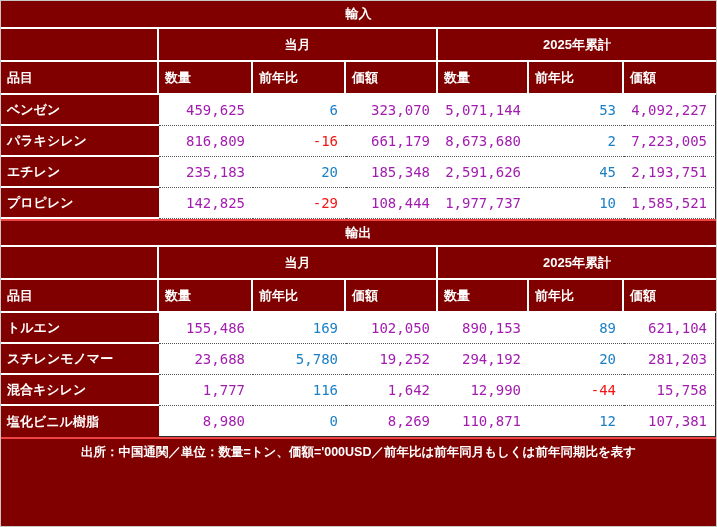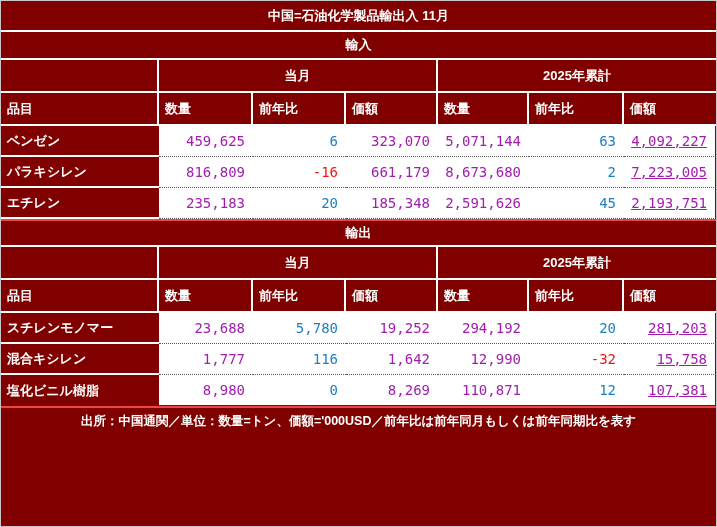--- a/index.html
+++ b/index.html
@@ -33,21 +33,21 @@
   .topw{border-top:2px solid #ef4444;}
   
   .num{
     background:#ffffff;color:#a21caf;
     font-family:"DejaVu Sans Mono",monospace;
     font-size:14px;text-align:right;
     padding:0 8px 0 2px;
   }
   .dotb{border-bottom:1px dotted #555555;}
   .solidb{border-bottom:1px solid #2a2a2a;}
-  .edge-r{border-right:1px solid #2a2a2a;text-decoration:underline;}
+  .edge-r{border-right:1px solid #2a2a2a;}
   
   .yoy{color:#1b7fc4;}
   .yoy.neg{color:#f21414;}
   
   .h-title td{height:31px;font-size:13px;}
   .h-band td{height:28px;}
   .h-group td{height:33px;}
   .h-cols td{height:33px;font-size:13px;}
   .data-row td{height:31px;}
   .h-foot td{height:29px;font-size:12.5px;}
@@ -62,23 +62,20 @@
     <col style="width:158px">
         <col style="width:94px">
         <col style="width:93px">
         <col style="width:92px">
     <col style="width:91px">
         <col style="width:95px">
         <col style="width:92px">
   </colgroup>
 
   <tbody>
-        <tr class="h-title">
-    <td colspan="7" class="rc center sep-b">中国=石油化学製品輸出入 11月</td>
-  </tr>
 
   <tr class="h-band">
     <td colspan="7" class="rc center sep-b">輸入</td>
   </tr>
   <tr class="h-group">
     <td class="rc sep-r sep-b"></td>
     <td colspan="3" class="rc center sep-r sep-b">当月</td>
     <td colspan="3" class="rc center sep-b">2025年累計</td>
   </tr>
   <tr class="h-cols">
@@ -90,40 +87,49 @@
     <td class="rc sep-r sep-b">前年比</td>
     <td class="rc sep-b">価額</td>
   </tr>
 
   <tr class="data-row">
     <td class="rc item sep-b">ベンゼン</td>
     <td class="num dotb">459,625</td>
     <td class="num dotb yoy">6</td>
     <td class="num dotb">323,070</td>
     <td class="num dotb">5,071,144</td>
-    <td class="num dotb yoy">63</td>
+    <td class="num dotb yoy">53</td>
     <td class="num dotb edge-r">4,092,227</td>
   </tr>
   <tr class="data-row">
     <td class="rc item sep-b">パラキシレン</td>
     <td class="num dotb">816,809</td>
     <td class="num dotb yoy neg">-16</td>
     <td class="num dotb">661,179</td>
     <td class="num dotb">8,673,680</td>
     <td class="num dotb yoy">2</td>
     <td class="num dotb edge-r">7,223,005</td>
   </tr>
   <tr class="data-row">
     <td class="rc item sep-b">エチレン</td>
     <td class="num dotb">235,183</td>
     <td class="num dotb yoy">20</td>
     <td class="num dotb">185,348</td>
     <td class="num dotb">2,591,626</td>
     <td class="num dotb yoy">45</td>
     <td class="num dotb edge-r">2,193,751</td>
+  </tr>
+  <tr class="data-row">
+    <td class="rc item sep-b">プロピレン</td>
+    <td class="num dotb">142,825</td>
+    <td class="num dotb yoy neg">-29</td>
+    <td class="num dotb">108,444</td>
+    <td class="num dotb">1,977,737</td>
+    <td class="num dotb yoy">10</td>
+    <td class="num dotb edge-r">1,585,521</td>
   </tr>
 
   <tr class="h-band">
     <td colspan="7" class="rc center sep-b topw">輸出</td>
   </tr>
   <tr class="h-group">
     <td class="rc sep-r sep-b"></td>
     <td colspan="3" class="rc center sep-r sep-b">当月</td>
     <td colspan="3" class="rc center sep-b">2025年累計</td>
   </tr>
@@ -131,35 +137,44 @@
     <td class="rc sep-r sep-b">品目</td>
     <td class="rc sep-r sep-b">数量</td>
     <td class="rc sep-r sep-b">前年比</td>
     <td class="rc sep-r sep-b">価額</td>
     <td class="rc sep-r sep-b">数量</td>
     <td class="rc sep-r sep-b">前年比</td>
     <td class="rc sep-b">価額</td>
   </tr>
 
   <tr class="data-row">
+    <td class="rc item sep-b">トルエン</td>
+    <td class="num dotb">155,486</td>
+    <td class="num dotb yoy">169</td>
+    <td class="num dotb">102,050</td>
+    <td class="num dotb">890,153</td>
+    <td class="num dotb yoy">89</td>
+    <td class="num dotb edge-r">621,104</td>
+  </tr>
+  <tr class="data-row">
     <td class="rc item sep-b">スチレンモノマー</td>
     <td class="num dotb">23,688</td>
     <td class="num dotb yoy">5,780</td>
     <td class="num dotb">19,252</td>
     <td class="num dotb">294,192</td>
     <td class="num dotb yoy">20</td>
     <td class="num dotb edge-r">281,203</td>
   </tr>
   <tr class="data-row">
     <td class="rc item sep-b">混合キシレン</td>
     <td class="num dotb">1,777</td>
     <td class="num dotb yoy">116</td>
     <td class="num dotb">1,642</td>
     <td class="num dotb">12,990</td>
-    <td class="num dotb yoy neg">-32</td>
+    <td class="num dotb yoy neg">-44</td>
     <td class="num dotb edge-r">15,758</td>
   </tr>
   <tr class="data-row">
     <td class="rc item">塩化ビニル樹脂</td>
     <td class="num solidb">8,980</td>
     <td class="num solidb yoy">0</td>
     <td class="num solidb">8,269</td>
     <td class="num solidb">110,871</td>
     <td class="num solidb yoy">12</td>
     <td class="num solidb edge-r">107,381</td>

